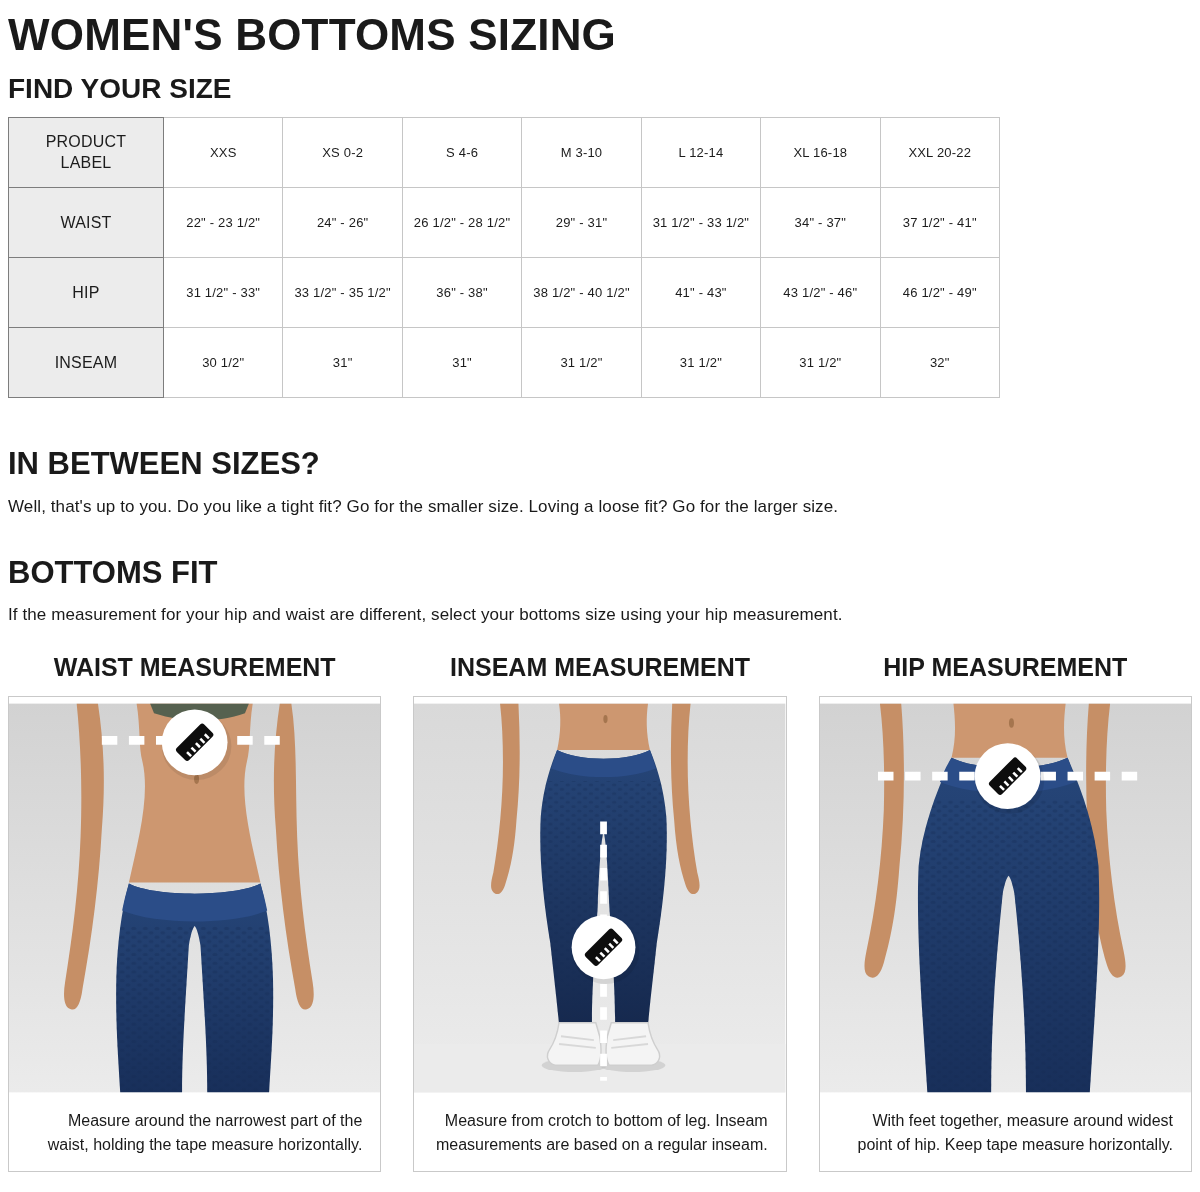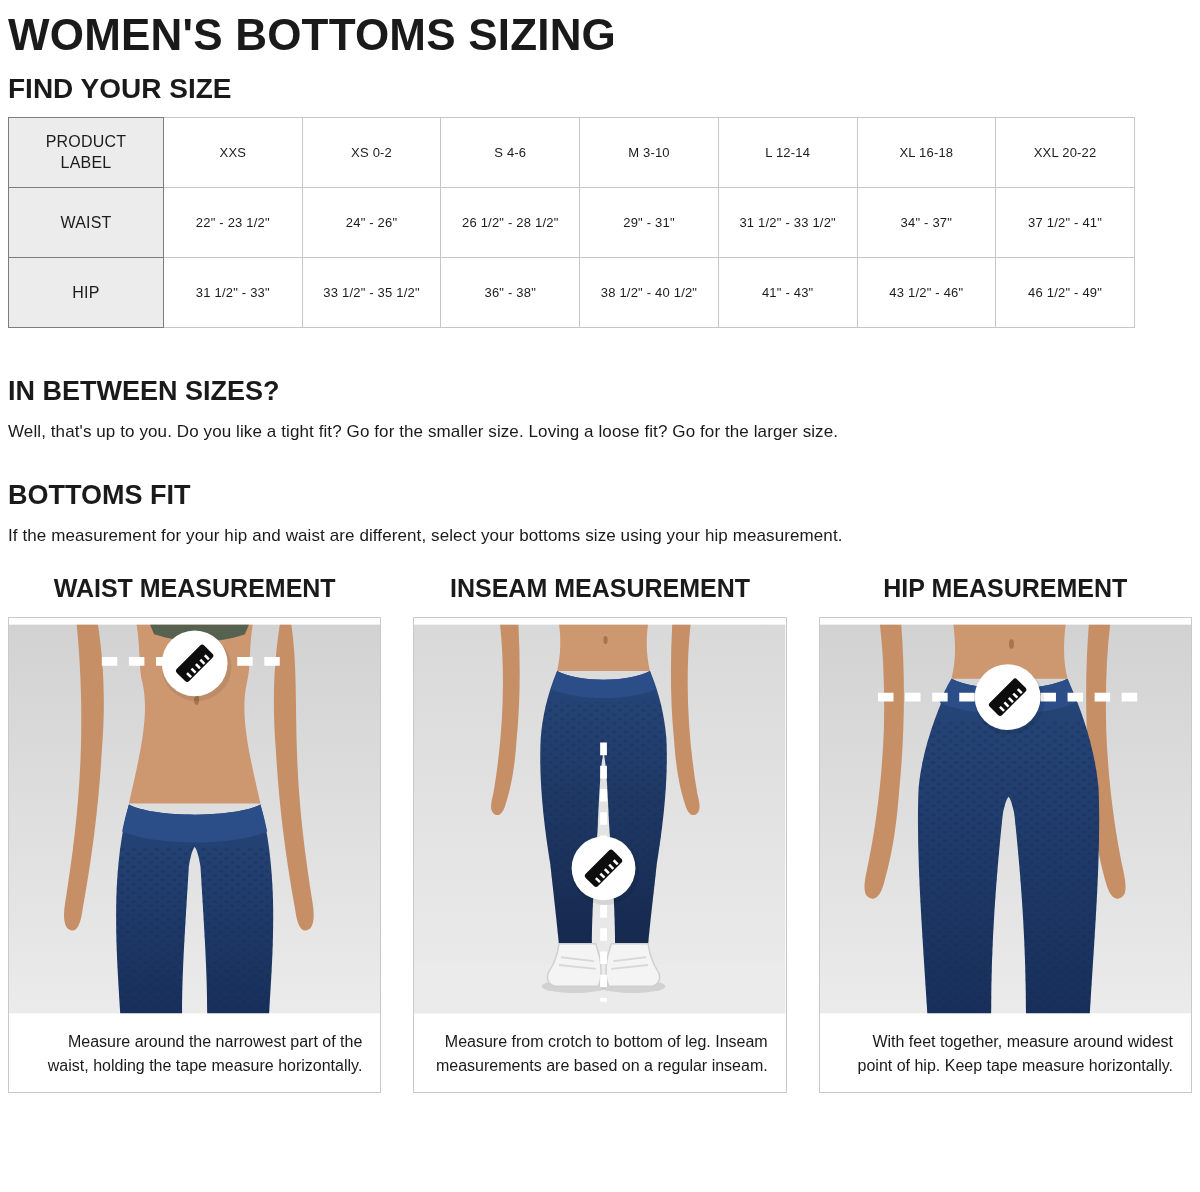--- a/index.html
+++ b/index.html
@@ -7,32 +7,32 @@
   body {
     width:1200px; height:1192px; overflow:hidden;
     background:#ffffff; color:#1a1a1a;
     font-family:"Liberation Sans", sans-serif;
   }
   .container { padding:8px 8px 0 8px; }
 
   .title { font-size:44px; font-weight:800; letter-spacing:0.2px; margin:4px 0 0 0; line-height:1.05; }
   .subtitle { font-size:28px; font-weight:700; margin:16px 0 12px 0; line-height:1.1; }
 
-  table.size-table { border-collapse:collapse; width:1127px; table-layout:fixed; }
+  table.size-table { border-collapse:collapse; width:992px; table-layout:fixed; }
   table.size-table td {
     border:1px solid #c6c6c6; background:#fff; text-align:center; vertical-align:middle;
     height:70px; font-size:13px; padding:4px 6px; color:#1c1c1c; letter-spacing:0.2px;
   }
   table.size-table td.row-label {
     background:#ececec; border:1px solid #7d7d7d; font-size:16px; padding:4px 26px;
     line-height:1.35;
   }
   col.label-col { width:155px; }
 
-  .section-h { font-size:27px; font-weight:800; margin:48px 0 0 0; line-height:1.15; }
+  .section-h { font-size:31px; font-weight:800; margin:48px 0 0 0; line-height:1.15; }
   .section-h.tight { margin-top:36px; }
   .body-text { font-size:17px; margin:14px 0 0 0; line-height:1.35; letter-spacing:0.1px; }
 
   .measure-row { display:flex; gap:32px; margin-top:26px; }
   .measure-col { flex:1; min-width:0; }
   .measure-h { font-size:25px; font-weight:800; text-align:center; margin:0 0 14px 0; line-height:1.15; }
   .measure-box { border:1px solid #c9c9c9; background:#fff; }
   .photo { display:block; width:100%; height:402px; }
   .caption {
     min-height:68px; display:flex; align-items:center;
@@ -81,20 +81,30 @@
       </tr>
       <tr>
         <td class="row-label">HIP</td>
         <td>31 1/2" - 33"</td>
         <td>33 1/2" - 35 1/2"</td>
         <td>36" - 38"</td>
         <td>38 1/2" - 40 1/2"</td>
         <td>41" - 43"</td>
         <td>43 1/2" - 46"</td>
         <td>46 1/2" - 49"</td>
+      </tr>
+      <tr>
+        <td class="row-label">INSEAM</td>
+        <td>30 1/2"</td>
+        <td>31"</td>
+        <td>31"</td>
+        <td>31 1/2"</td>
+        <td>31 1/2"</td>
+        <td>31 1/2"</td>
+        <td>32"</td>
       </tr>
     </tbody>
   </table>
 
   <h2 class="section-h">IN BETWEEN SIZES?</h2>
   <p class="body-text">Well, that's up to you. Do you like a tight fit? Go for the smaller size. Loving a loose fit? Go for the larger size.</p>
 
   <h2 class="section-h tight">BOTTOMS FIT</h2>
   <p class="body-text">If the measurement for your hip and waist are different, select your bottoms size using your hip measurement.</p>
 

